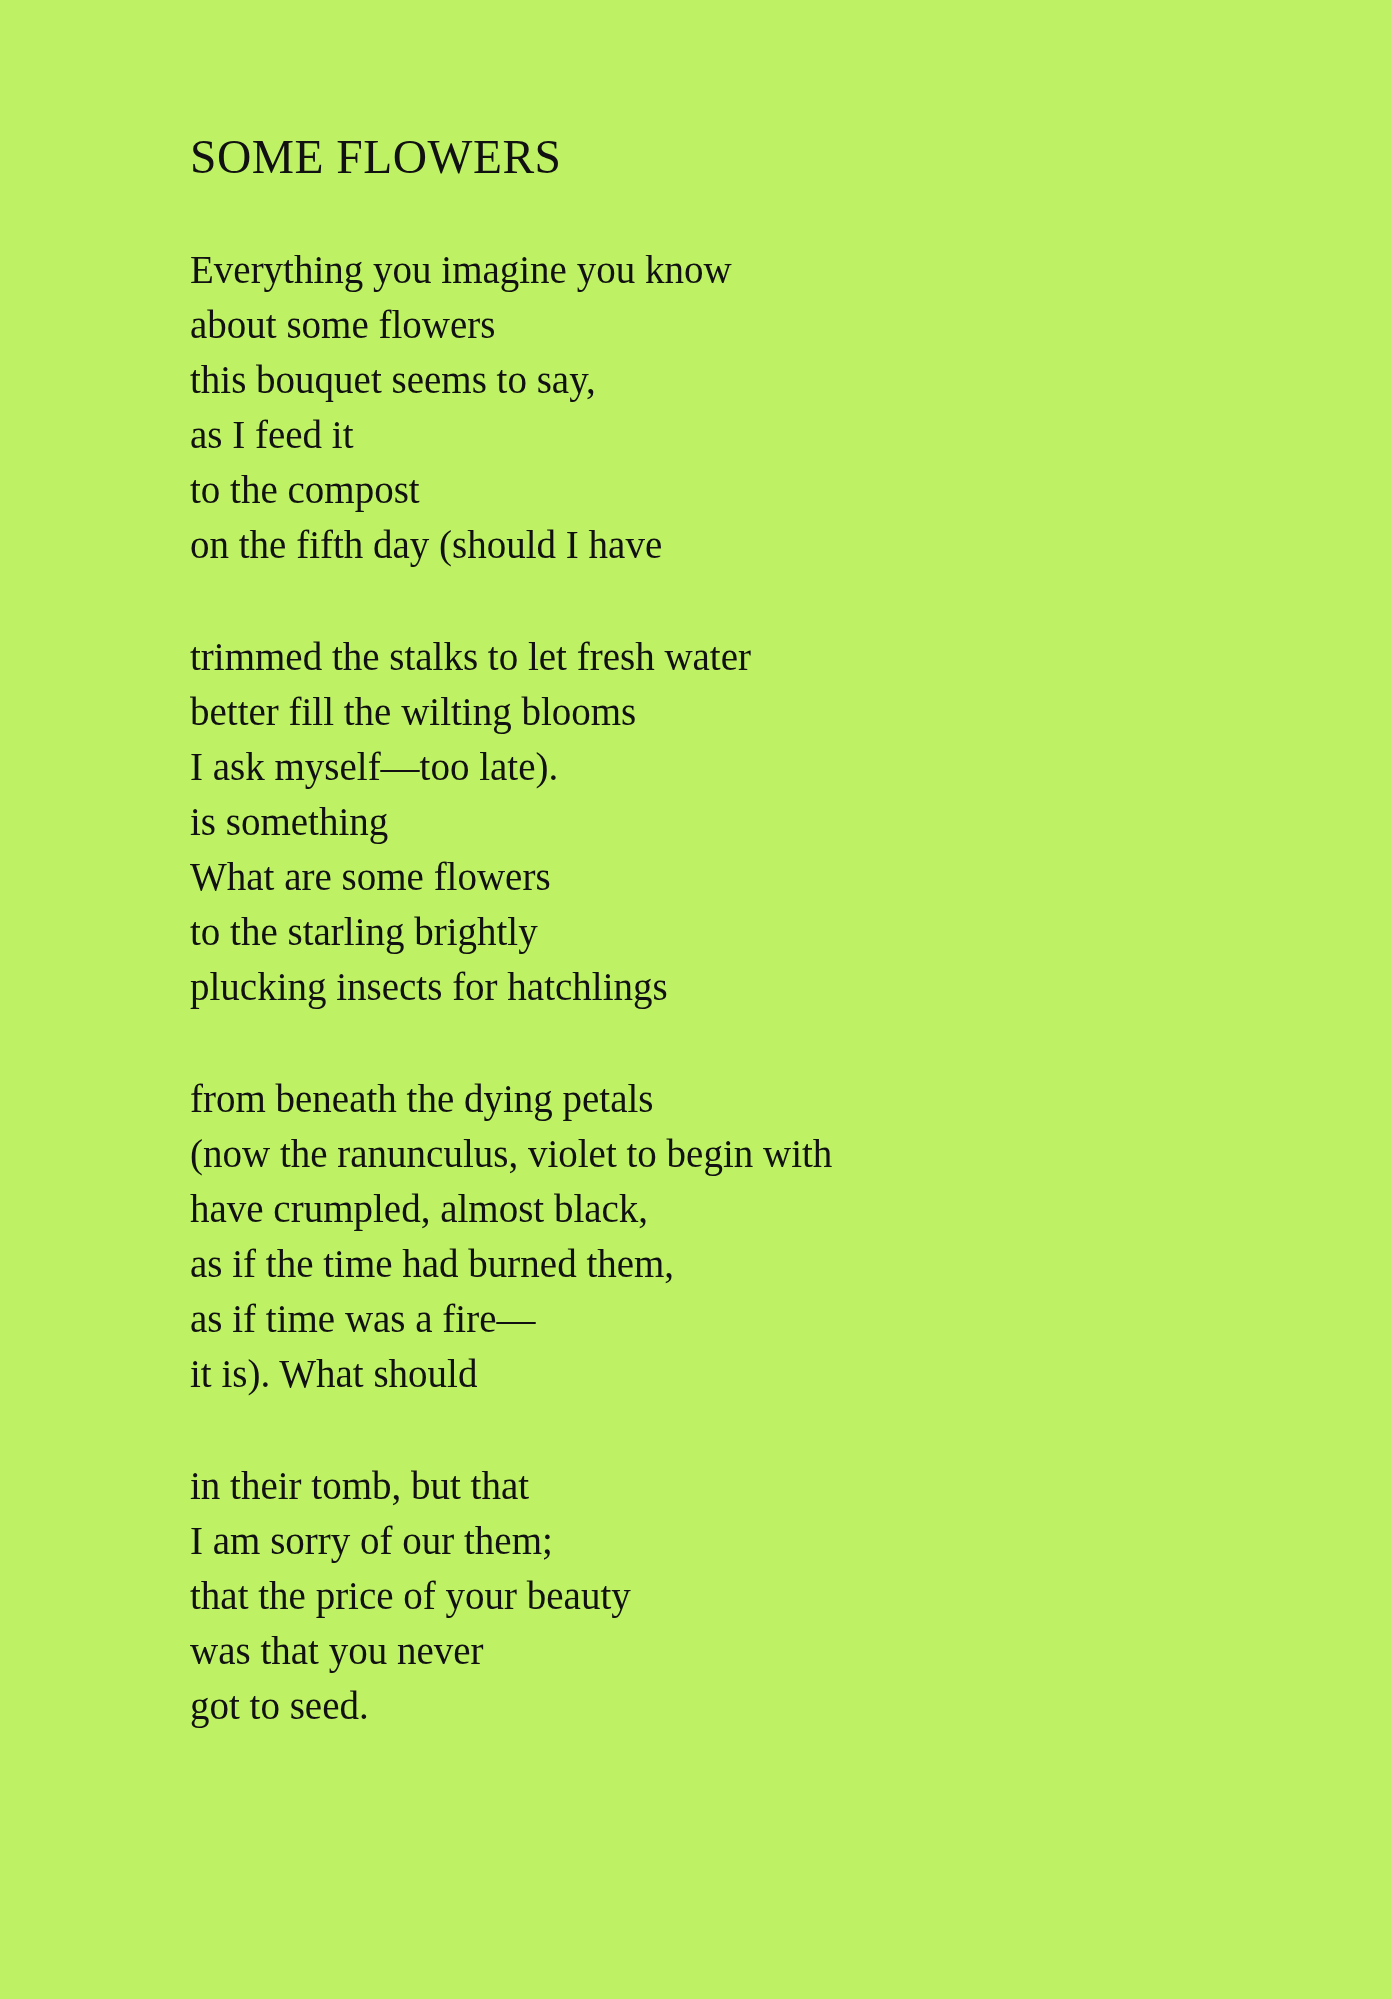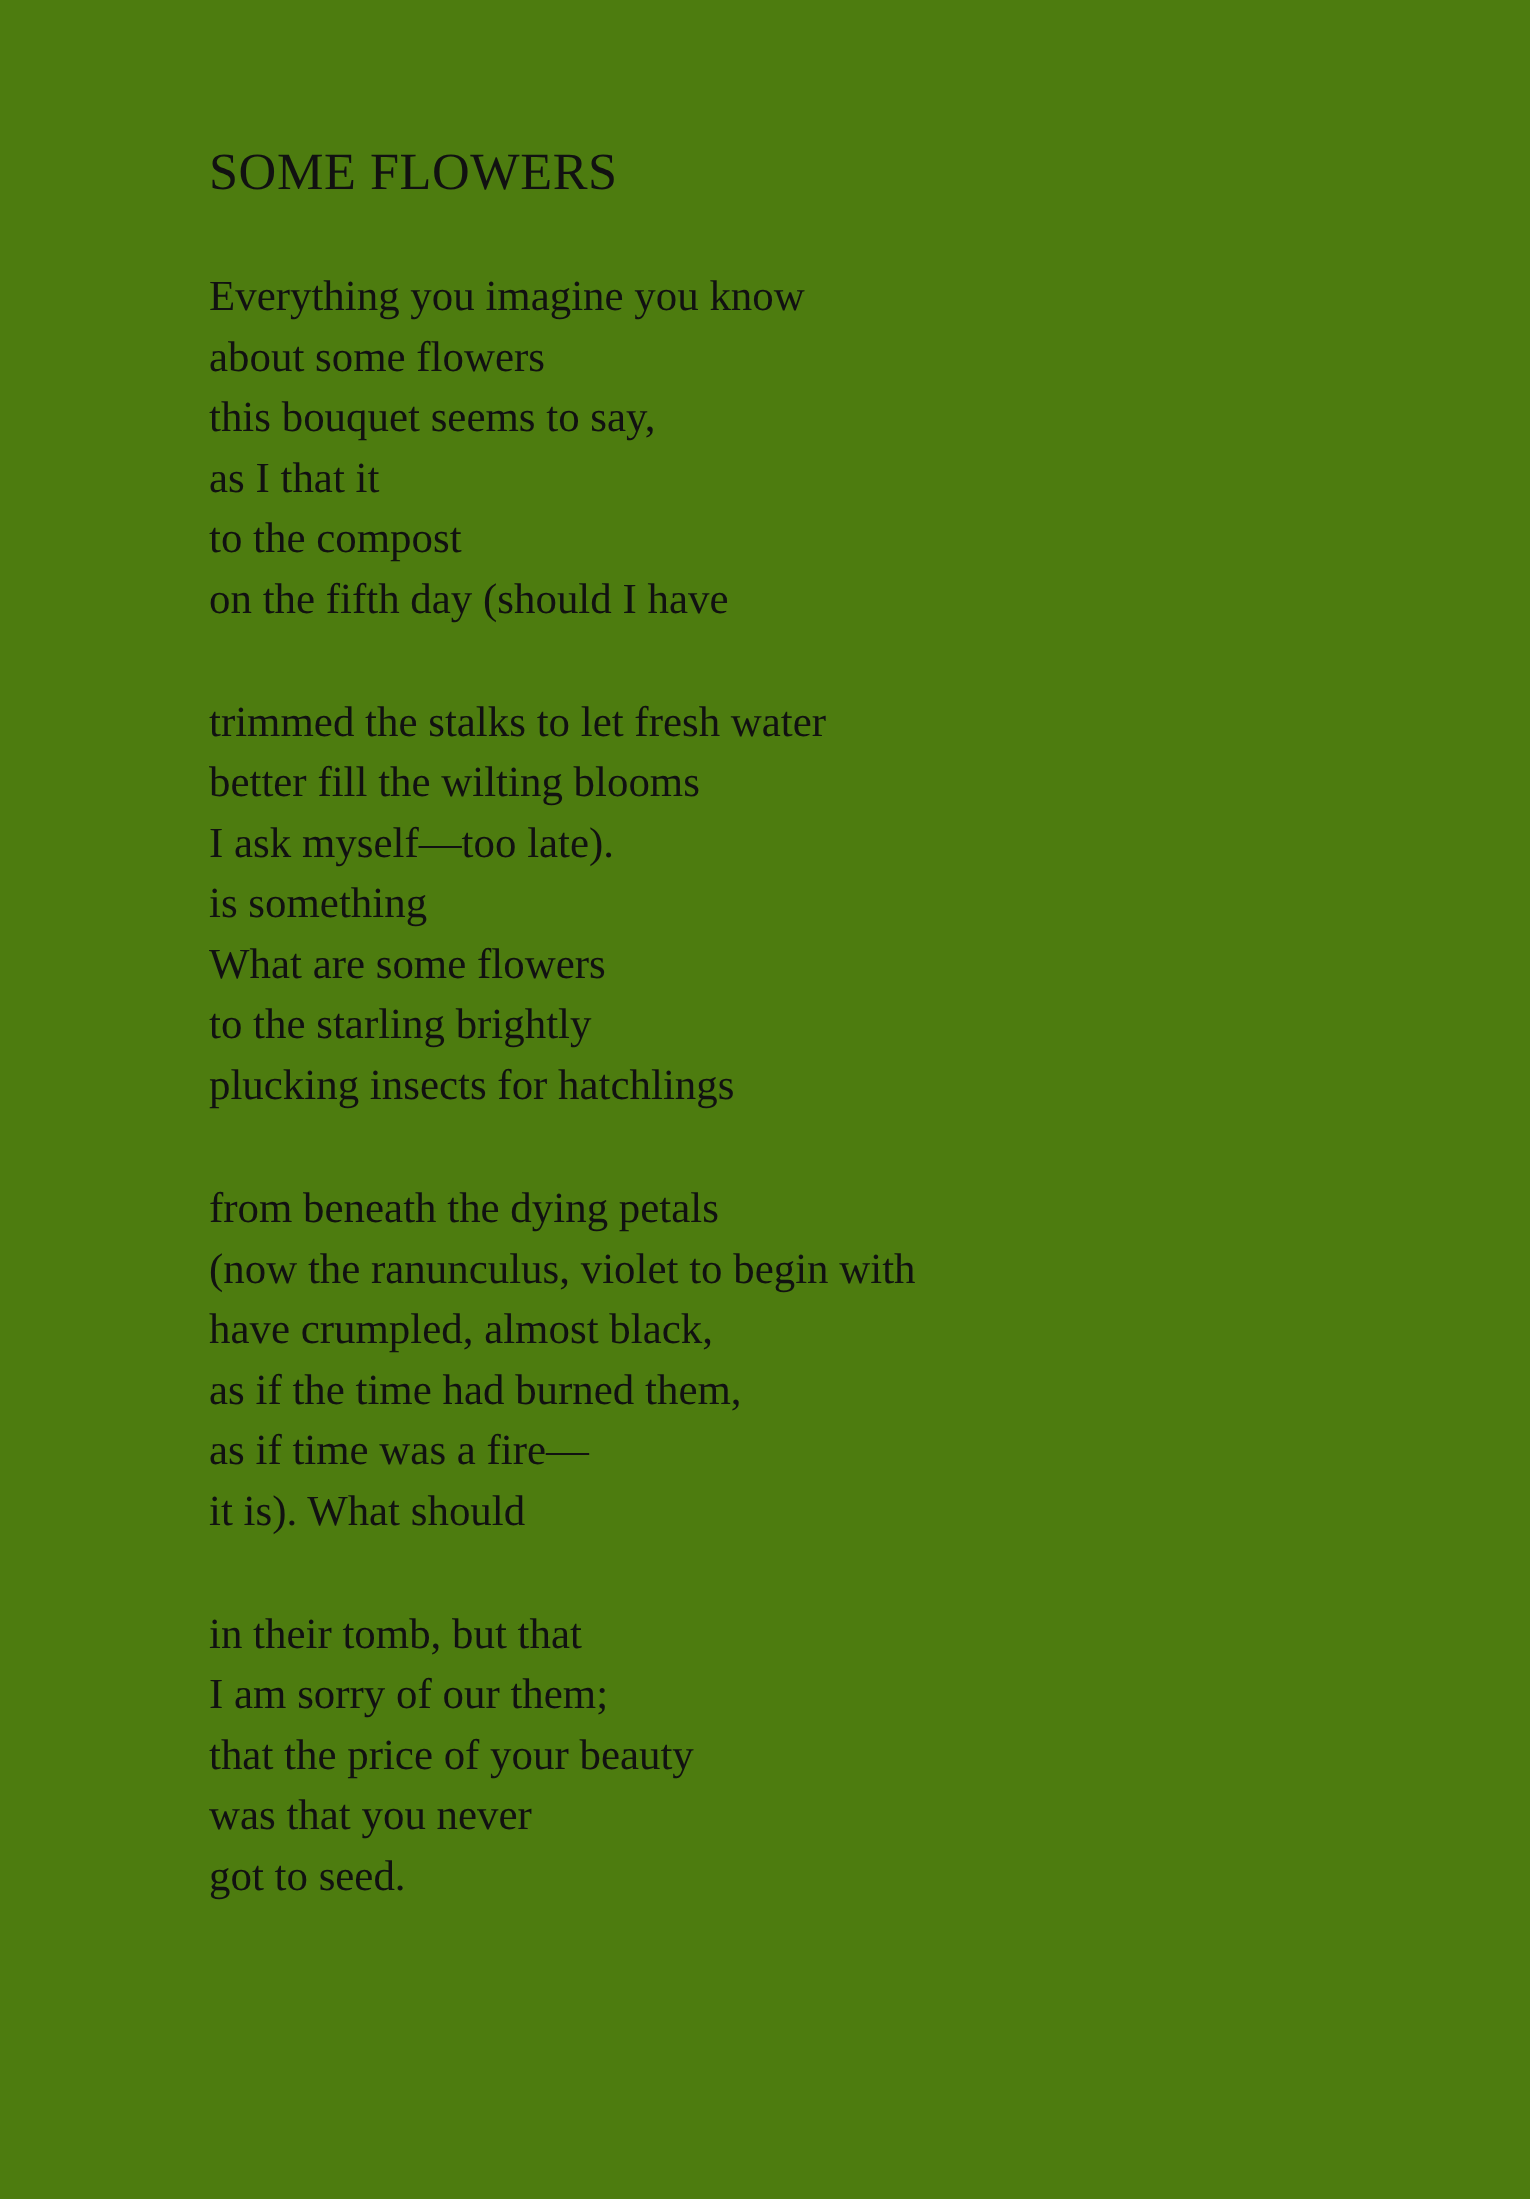--- a/index.html
+++ b/index.html
@@ -3,21 +3,21 @@
 <meta charset="utf-8">
 <style>
   html, body {
     margin: 0;
     padding: 0;
   }
   .page {
     position: relative;
     width: 1391px;
     height: 1999px;
-    background: #4d7c0f;
+    background: #bef264;
     overflow: hidden;
     font-family: "Liberation Serif", "DejaVu Serif", serif;
     color: #111111;
   }
   .poem {
     position: absolute;
     top: 130px;
     left: 190px;
     right: 60px;
   }
@@ -46,21 +46,21 @@
 
 <div class="page">
   <div class="poem">
 
     <h1 class="poem-title">SOME FLOWERS</h1>
 
     <div class="stanza">
       <div class="poem-line">Everything you imagine you know</div>
       <div class="poem-line">about some flowers</div>
       <div class="poem-line">this bouquet seems to say,</div>
-      <div class="poem-line">as I that it</div>
+      <div class="poem-line">as I feed it</div>
       <div class="poem-line">to the compost</div>
       <div class="poem-line">on the fifth day (should I have</div>
     </div>
 
     <div class="stanza">
       <div class="poem-line">trimmed the stalks to let fresh water</div>
       <div class="poem-line">better fill the wilting blooms</div>
       <div class="poem-line">I ask myself—too late).</div>
       <div class="poem-line">is something</div>
       <div class="poem-line">What are some flowers</div>

